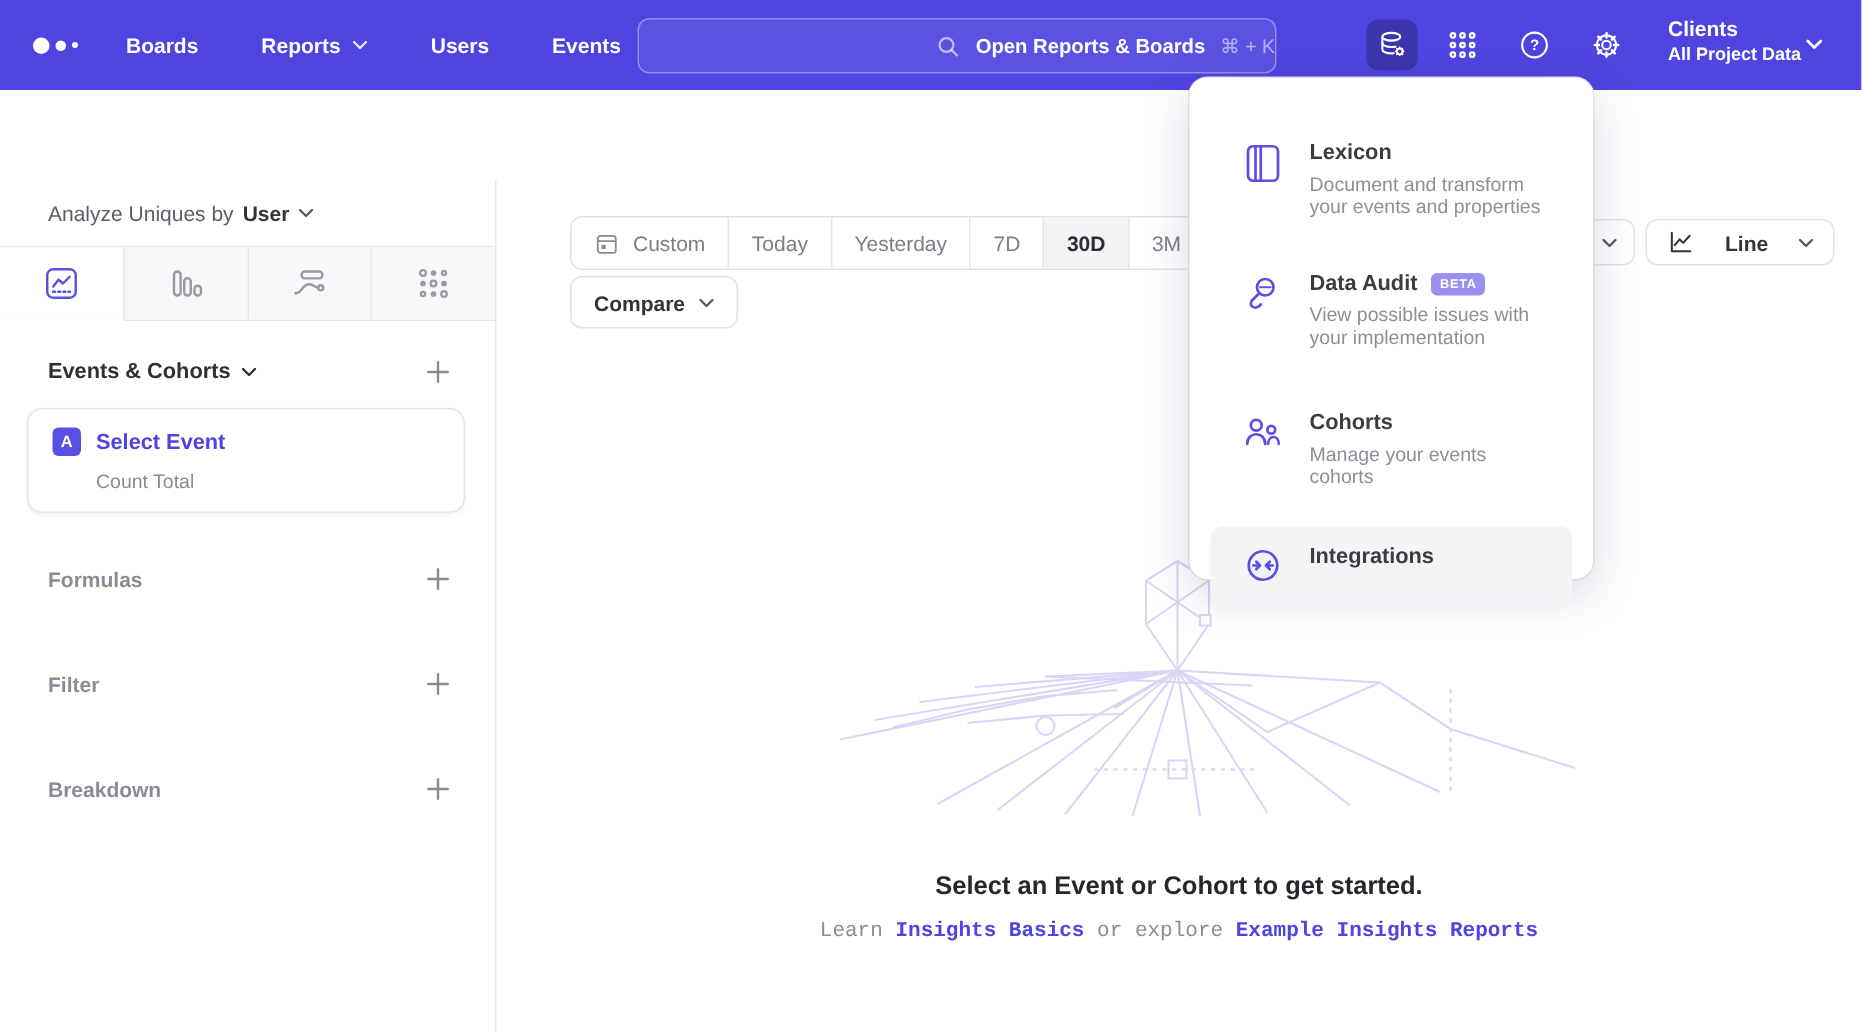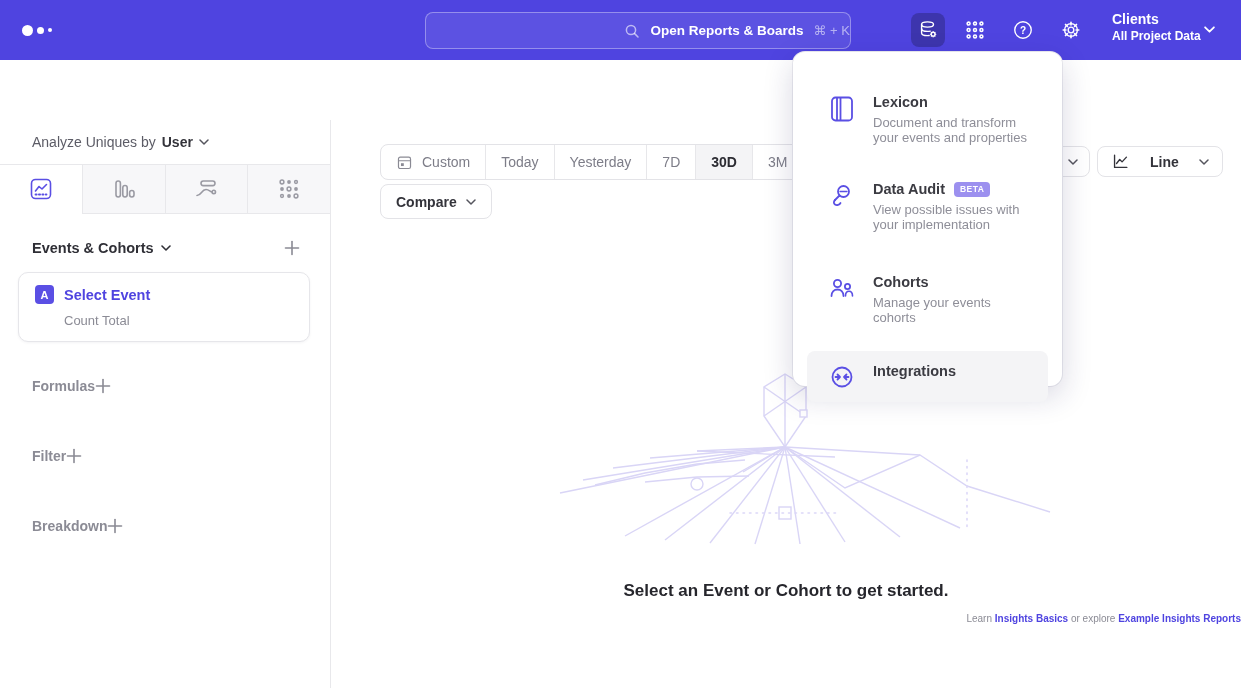--- a/index.html
+++ b/index.html
@@ -69,21 +69,21 @@
     align-items:center; gap:7px; cursor:pointer; }
   .plus-btn { color:#8a8a94; cursor:pointer; display:flex; }
   .event-card { margin:16px 20px 0 18px; border:1px solid #e6e6ea; border-radius:10px;
     padding:12px 16px 13px; box-shadow:0 1px 3px rgba(25,25,60,.05); cursor:pointer;
     background:#fff; }
   .ec-row1 { display:flex; align-items:center; gap:10px; }
   .badge-a { width:19px; height:19px; border-radius:4px; background:#5a4fe4; color:#fff;
     font-size:11px; font-weight:700; display:flex; align-items:center; justify-content:center; }
   .sel-event { font-size:14.5px; font-weight:700; color:#4f44e0; }
   .count-total { margin:9px 0 0 29px; font-size:13px; color:#8b8b95; }
-  .side-section { display:flex; align-items:center; 
+  .side-section { display:flex; align-items:center; justify-content:space-between;
     padding:0 30px 0 32px; margin-top:54px; }
   .side-section.first { margin-top:36px; }
   .side-section .lbl { font-size:14px; font-weight:700; color:#8b8b95; }
 
   
   .seg-control { position:absolute; left:380px; top:144px; height:36px; display:flex;
     align-items:stretch; background:#fff; border:1px solid #e3e3e7; border-radius:8px;
     overflow:hidden; z-index:2; }
   .seg { display:flex; align-items:center; gap:9px; padding:0 15px; font-size:14px;
     color:#7d7d88; border-left:1px solid #e7e7ea; cursor:pointer; white-space:nowrap; }
@@ -112,36 +112,47 @@
     align-items:center; gap:9px; }
   .mi-desc { margin-top:5px; font-size:13px; line-height:15px; color:#8e8e98; max-width:182px; }
   .beta { background:#9c90ef; color:#fff; font-size:8.5px; font-weight:700;
     letter-spacing:.5px; padding:2.5px 6px; border-radius:4px; }
   .mi-gap1 { height:12px; } .mi-gap2 { height:18px; } .mi-gap3 { height:14px; }
 
   
   .illus { position:absolute; left:505px; top:360px; z-index:1; }
   .empty-head { position:absolute; left:331px; right:0; top:581px; text-align:center;
     font-size:17px; font-weight:700; color:#26262c; z-index:2; }
-  .empty-links { position:absolute; left:331px; right:0; top:613px; text-align:right;
-    font-size:10px; color:#8b8b95; z-index:2; }
+  .empty-links { position:absolute; left:331px; right:0; top:613px; text-align:center;
+    font-size:14px; color:#8b8b95; z-index:2;font-family:Liberation Mono, monospace; }
   .empty-links a { color:#4f44e0; font-weight:700; text-decoration:none; cursor:pointer; }
 
   svg { display:block; }
 </style>
 </head>
 <body>
 
 <div class="app">
 
   <div class="topnav">
     <div class="logo">
       <span class="d1"></span>
         <span class="d2"></span>
         <span class="d3"></span>
+    </div>
+    <div class="nav-items">
+      <span class="nav-link">Boards</span>
+      <span class="nav-link">
+        <span>Reports</span>
+        <svg width="10" height="6" viewBox="0 0 10 6">
+            <polyline points="1,1 5,5 9,1" fill="none" stroke="#fff" stroke-width="1.6" stroke-linecap="round" stroke-linejoin="round"></polyline>
+          </svg>
+      </span>
+      <span class="nav-link">Users</span>
+      <span class="nav-link">Events</span>
     </div>
 
     <div class="searchbar">
       <svg width="16" height="16" viewBox="0 0 16 16">
           <circle cx="7" cy="7" r="4.6" fill="none" stroke="rgba(255,255,255,.6)" stroke-width="1.5"></circle>
           <line x1="10.4" y1="10.4" x2="14" y2="14" stroke="rgba(255,255,255,.6)" stroke-width="1.5" stroke-linecap="round"></line>
         </svg>
       <span class="ph">Open Reports &amp; Boards</span>
       <span class="kbd">⌘ + K</span>
     </div>

